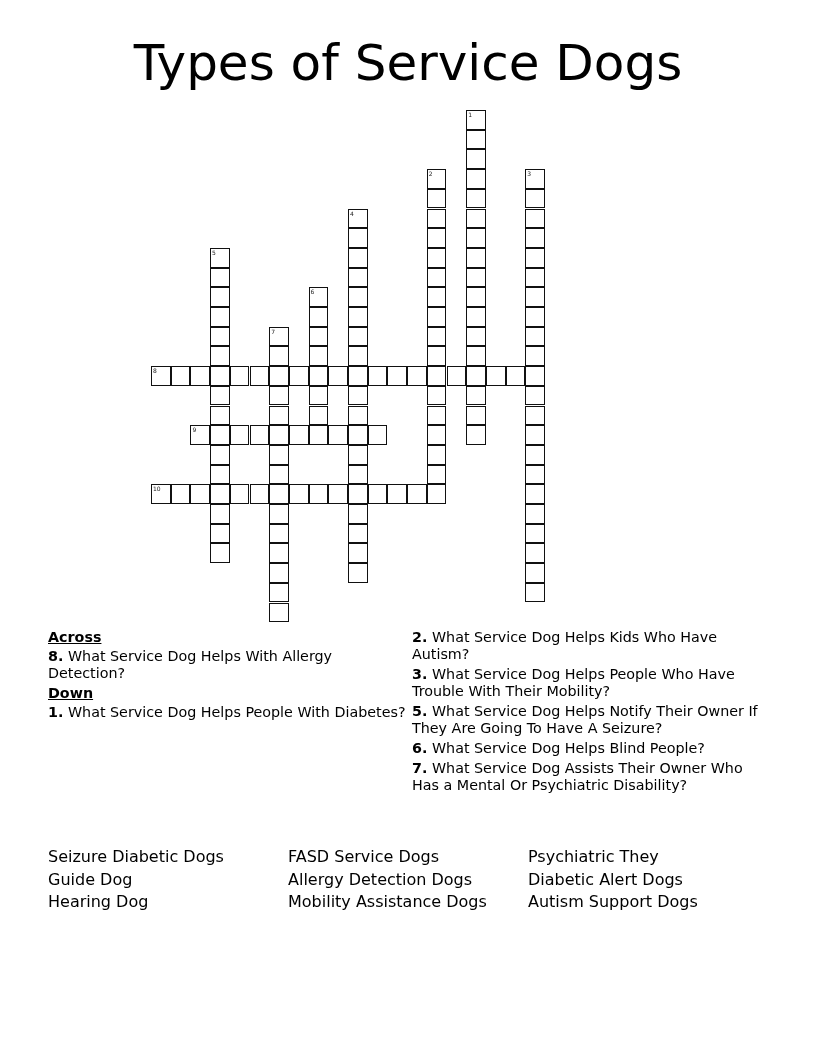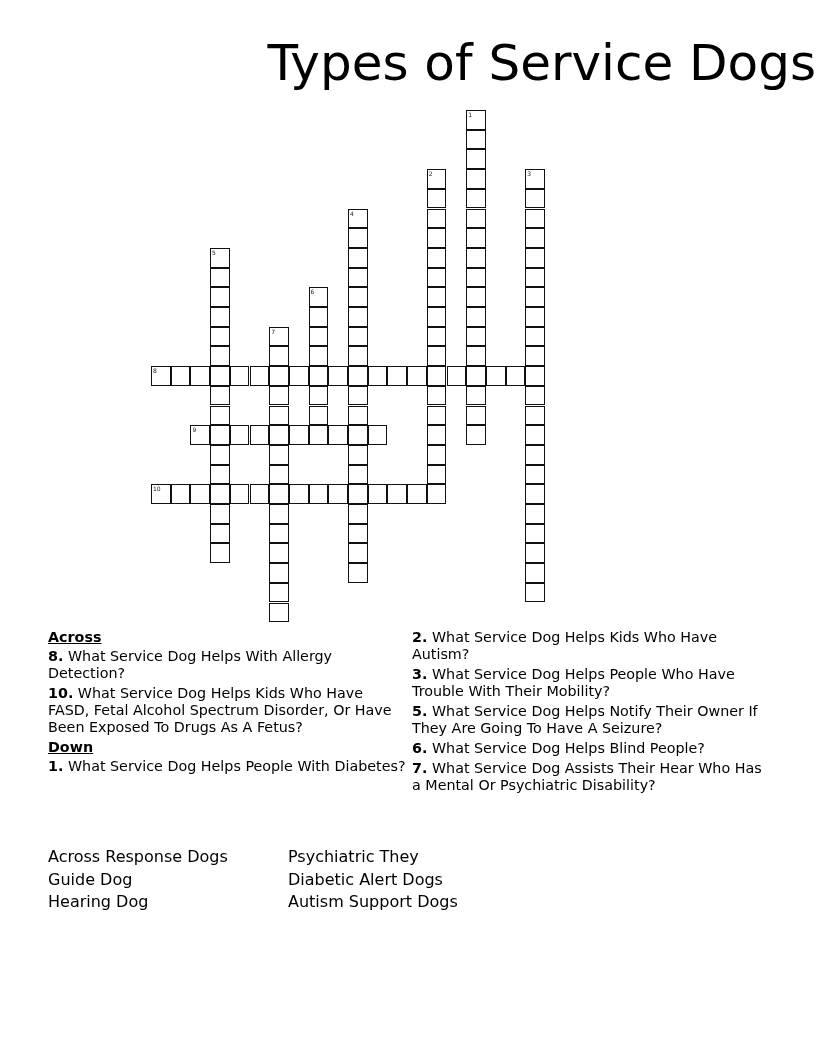--- a/index.html
+++ b/index.html
@@ -1,18 +1,18 @@
 <!DOCTYPE html>
 <html><head>
 <meta charset="utf-8">
 <style>
   html, body { margin: 0; padding: 0; background: #ffffff; }
   body { width: 816px; height: 1056px; position: relative; overflow: hidden;
          font-family: "DejaVu Sans", sans-serif; color: #000; }
-  .title { position: absolute; left: 0; top: 30px; width: 816px; text-align: right;
+  .title { position: absolute; left: 0; top: 30px; width: 816px; text-align: center;
            font-size: 50px; line-height: 66px; letter-spacing: 0px; font-family: "DejaVu Sans", sans-serif; }
   .grid { position: absolute; left: 151px; top: 110px; width: 394px; height: 513px; }
   .cell { position: absolute; width: 19.7px; height: 19.7px; box-sizing: border-box;
           border: 1.3px solid #111; background: #fff; }
   .cell .num { position: absolute; left: 1px; top: 0px; font-size: 6px; line-height: 7px; color: #222;
                font-family: "DejaVu Sans", sans-serif; }
   .clues { position: absolute; top: 629px; font-size: 14.3px; line-height: 17px; }
   .clues.left { left: 48px; width: 360px; }
   .clues.right { left: 412px; width: 350px; }
   .section-head { font-weight: bold; text-decoration: underline; margin-bottom: 2px; }
@@ -191,39 +191,43 @@
     <div class="cell" style="left: 157.6px; top: 374.3px;"></div>
     <div class="cell" style="left: 177.3px; top: 374.3px;"></div>
     <div class="cell" style="left: 216.7px; top: 374.3px;"></div>
     <div class="cell" style="left: 236.4px; top: 374.3px;"></div>
     <div class="cell" style="left: 256.1px; top: 374.3px;"></div>
   </div>
 
 <div class="clues left">
   <div class="section-head">Across</div>
   <div class="clue"><b>8.</b><span> What Service Dog Helps With Allergy Detection?</span></div>
-  <div class="clue"><b>10.</b><span> What Service Dog Helps Kids Who Have FASD, Fetal Alcohol Spectrum Disorder, Or Have Been Exposed To Drugs As A Fetus?</span></div>
   <div class="section-head">Down</div>
   <div class="clue"><b>1.</b><span> What Service Dog Helps People With Diabetes?</span></div>
 </div>
 
 <div class="clues right">
   <div class="clue"><b>2.</b><span> What Service Dog Helps Kids Who Have Autism?</span></div>
   <div class="clue"><b>3.</b><span> What Service Dog Helps People Who Have Trouble With Their Mobility?</span></div>
   <div class="clue"><b>5.</b><span> What Service Dog Helps Notify Their Owner If They Are Going To Have A Seizure?</span></div>
   <div class="clue"><b>6.</b><span> What Service Dog Helps Blind People?</span></div>
-  <div class="clue"><b>7.</b><span> What Service Dog Assists Their Hear Who Has a Mental Or Psychiatric Disability?</span></div>
+  <div class="clue"><b>7.</b><span> What Service Dog Assists Their Owner Who Has a Mental Or Psychiatric Disability?</span></div>
 </div>
 
 <div class="wordbank">
   <div class="wb-cols">
     <div class="wb-col">
-      <div>Across Response Dogs</div>
+      <div>Seizure Diabetic Dogs</div>
       <div>Guide Dog</div>
       <div>Hearing Dog</div>
+    </div>
+    <div class="wb-col">
+      <div>FASD Service Dogs</div>
+      <div>Allergy Detection Dogs</div>
+      <div>Mobility Assistance Dogs</div>
     </div>
     <div class="wb-col">
       <div>Psychiatric They</div>
       <div>Diabetic Alert Dogs</div>
       <div>Autism Support Dogs</div>
     </div>
   </div>
 </div>
 
 </body></html>

